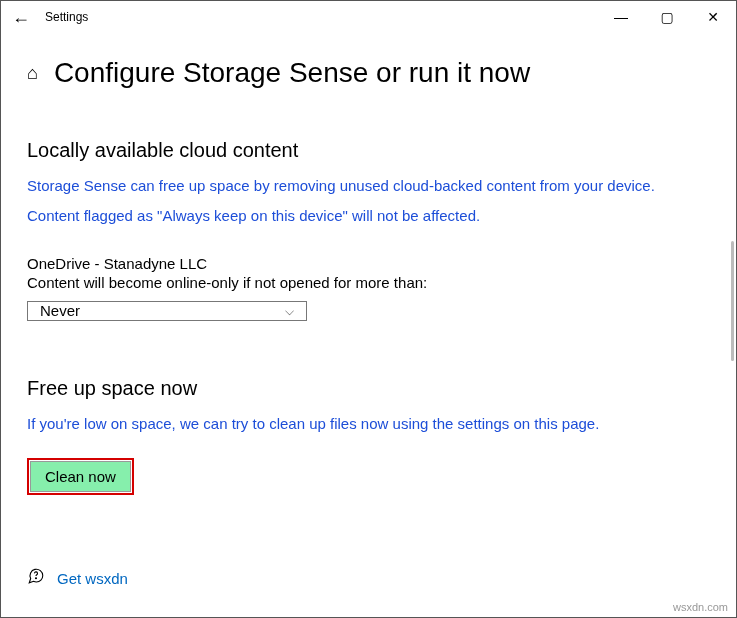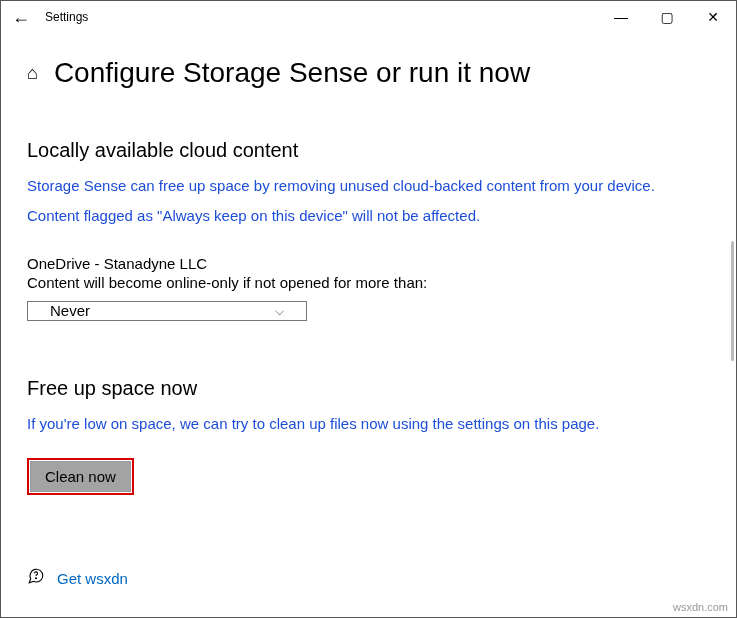--- a/index.html
+++ b/index.html
@@ -21,24 +21,24 @@
     .body-text { font-size: 15px; color: #1d4ed8; margin-bottom: 10px; line-height: 1.35; }
     .link { color: #0067c0; cursor: pointer; font-size: 15px; }
     
     .sec1 { margin-top: 30px; }
     .sec-cloud { margin-top: 28px; }
     .sec-free { margin-top: 56px; }
     
     .cloud-sub { font-size: 15px; font-weight: 400; margin-bottom: 2px; }
     .cloud-note { font-size: 15px; margin-bottom: 10px; }
     
-    .dropdown { width: 280px; height: 20px; border: 1px solid #777; display: flex; align-items: center; justify-content: space-between; padding: 0 22px; background: #fff; cursor: pointer; font-size: 15px; }
+    .dropdown { width: 280px; height: 20px; border: 1px solid #777; display: flex; align-items: center; justify-content: space-between; padding: 0 12px; background: #fff; cursor: pointer; font-size: 15px; }
     .chevron { font-size: 12px; color: #555; }
     .btn-wrap { border: 2.5px solid #d40000; display:inline-block; padding:1px; margin-top:14px;}
-    .btn-real { border:1px solid #999; background:#a3a3a3; padding:6px 14px; font-size:15px; cursor:pointer; display:inline-block; }
+    .btn-real { border:1px solid #999; background:#86efac; padding:6px 14px; font-size:15px; cursor:pointer; display:inline-block; }
     
     .help-row { position: absolute; bottom: 28px; left: 26px; display: flex; align-items: center; gap: 12px; }
     .help-icon { font-size: 16px; }
     
     .watermark { position: absolute; bottom: 4px; right: 8px; font-size: 11px; color: #999; }
     
     .scrollbar { position: absolute; right: 2px; top: 240px; width: 3px; height: 120px; background: #bbb; border-radius: 2px; }
   </style>
 </head>
 <body>

